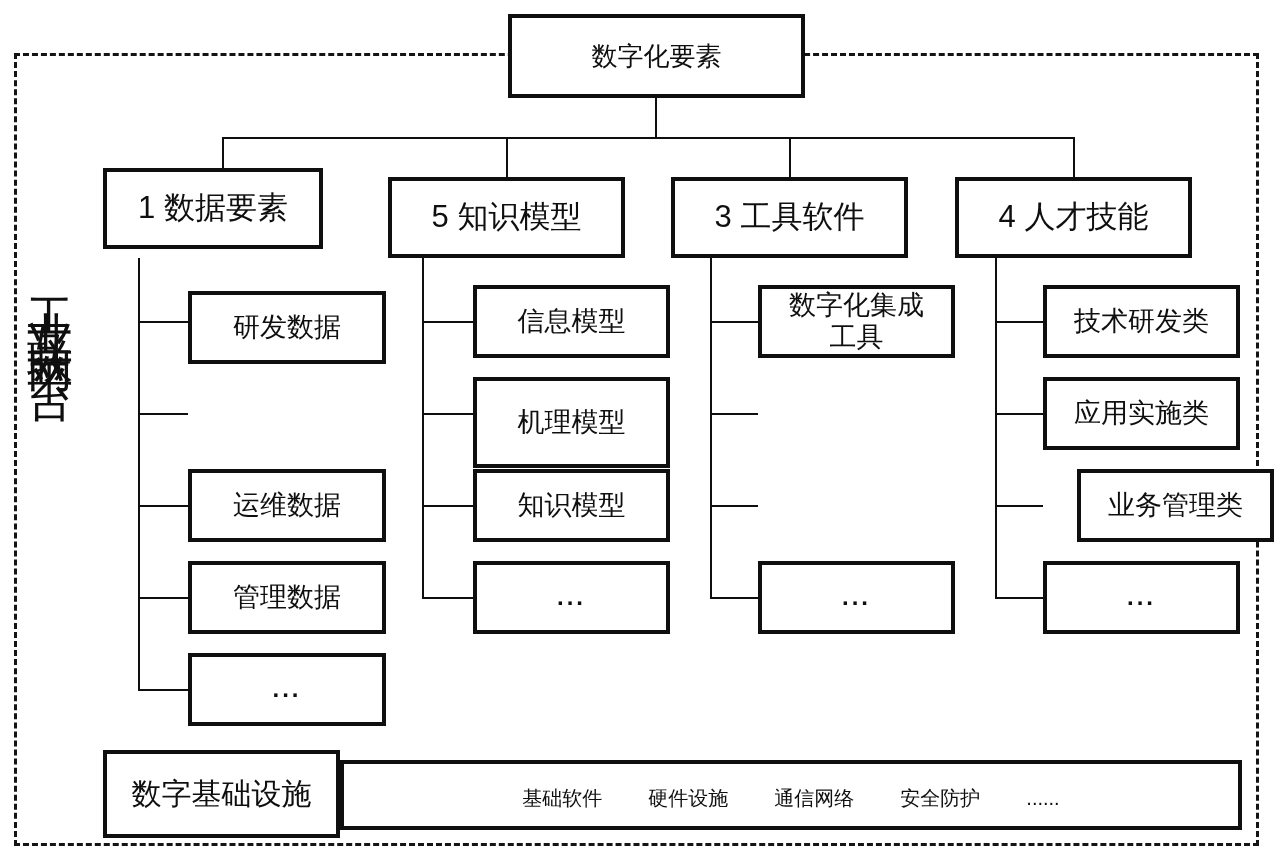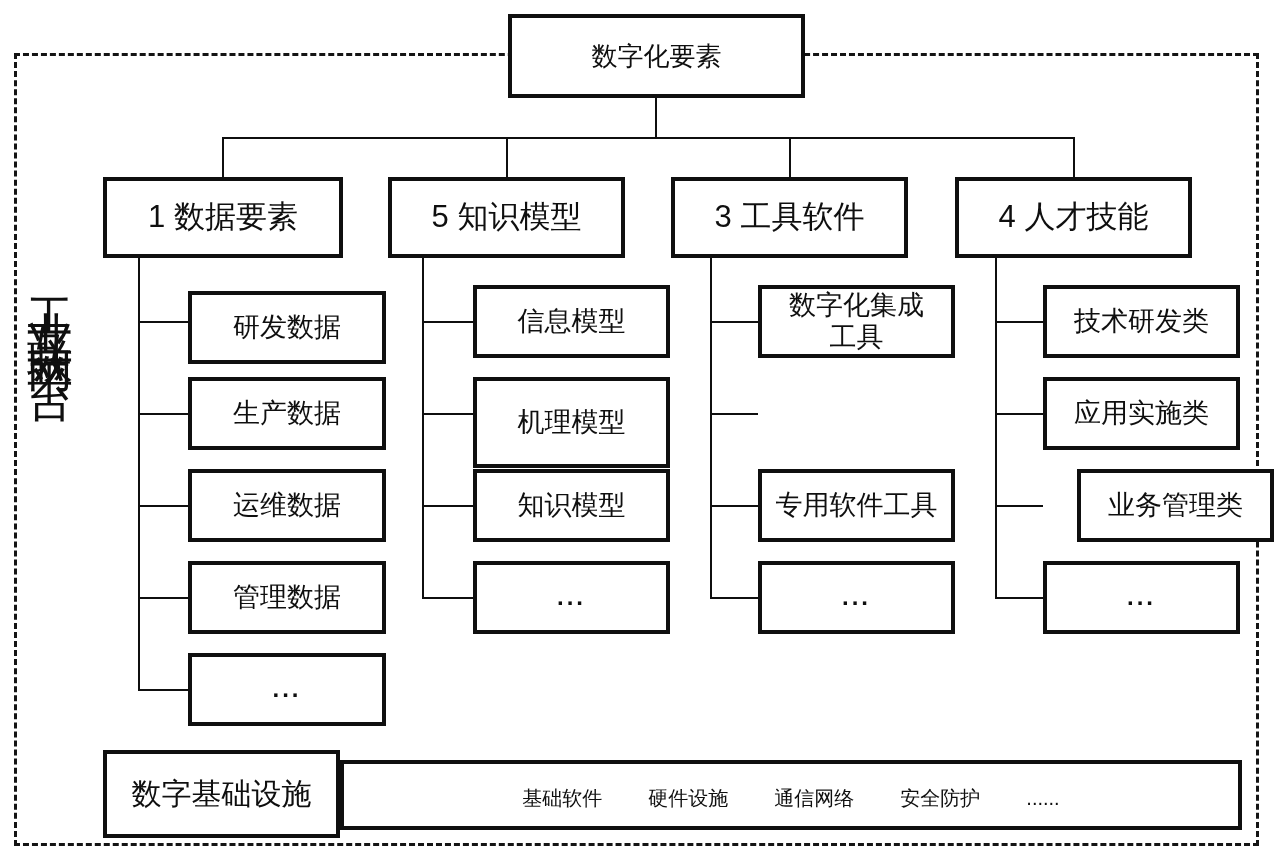--- a/index.html
+++ b/index.html
@@ -50,26 +50,25 @@
       <span>通信网络</span>
       <span>安全防护</span>
       <span>......</span>
     </div>
 <div class="line" style="left: 655px; top: 98px; width: 2px; height: 41px;"></div>
     <div class="line" style="left: 223px; top: 137px; width: 850.5px; height: 2px;"></div>
     <div class="line" style="left: 222px; top: 137px; width: 2px; height: 40px;"></div>
     <div class="line" style="left: 505.5px; top: 137px; width: 2px; height: 40px;"></div>
     <div class="line" style="left: 788.5px; top: 137px; width: 2px; height: 40px;"></div>
     <div class="line" style="left: 1072.5px; top: 137px; width: 2px; height: 40px;"></div>
-    <div class="nbox header" style="left: 103px; top: 177px; width: 240px; height: 81px;">1 数据要素</div>
+    <div class="nbox header" style="left: 103px; top: 168px; width: 220px; height: 81px;">1 数据要素</div>
     <div class="line" style="left: 138px; top: 258px; width: 2px; height: 431.5px;"></div>
     <div class="line" style="left: 138px; top: 320.5px; width: 50px; height: 2px;"></div>
     <div class="nbox node" style="left: 188px; top: 291px; width: 198px; height: 73px;">研发数据</div>
     <div class="line" style="left: 138px; top: 412.5px; width: 50px; height: 2px;"></div>
-    <div class="nbox node" style="left: 188px; top: 377px; width: 198px; height: 73px;">生产数据</div>
     <div class="line" style="left: 138px; top: 504.5px; width: 50px; height: 2px;"></div>
     <div class="nbox node" style="left: 188px; top: 469px; width: 198px; height: 73px;">运维数据</div>
     <div class="line" style="left: 138px; top: 596.5px; width: 50px; height: 2px;"></div>
     <div class="nbox node" style="left: 188px; top: 561px; width: 198px; height: 73px;">管理数据</div>
     <div class="line" style="left: 138px; top: 688.5px; width: 50px; height: 2px;"></div>
     <div class="nbox node dots" style="left: 188px; top: 653px; width: 198px; height: 73px;">...</div>
     <div class="nbox header" style="left: 388px; top: 177px; width: 237px; height: 81px;">5 知识模型</div>
     <div class="line" style="left: 422px; top: 258px; width: 2px; height: 339.5px;"></div>
     <div class="line" style="left: 422px; top: 320.5px; width: 51px; height: 2px;"></div>
     <div class="nbox node" style="left: 473px; top: 285px; width: 197px; height: 73px;">信息模型</div>
@@ -79,21 +78,20 @@
     <div class="nbox node" style="left: 473px; top: 469px; width: 197px; height: 73px;">知识模型</div>
     <div class="line" style="left: 422px; top: 596.5px; width: 51px; height: 2px;"></div>
     <div class="nbox node dots" style="left: 473px; top: 561px; width: 197px; height: 73px;">...</div>
     <div class="nbox header" style="left: 671px; top: 177px; width: 237px; height: 81px;">3 工具软件</div>
     <div class="line" style="left: 710px; top: 258px; width: 2px; height: 339.5px;"></div>
     <div class="line" style="left: 710px; top: 320.5px; width: 48px; height: 2px;"></div>
     <div class="nbox node" style="left: 758px; top: 285px; width: 197px; height: 73px;">数字化集成
 工具</div>
     <div class="line" style="left: 710px; top: 412.5px; width: 48px; height: 2px;"></div>
     <div class="line" style="left: 710px; top: 504.5px; width: 48px; height: 2px;"></div>
-    <div class="nbox node" style="left: 758px; top: 469px; width: 197px; height: 73px;">专用软件工具</div>
     <div class="line" style="left: 710px; top: 596.5px; width: 48px; height: 2px;"></div>
     <div class="nbox node dots" style="left: 758px; top: 561px; width: 197px; height: 73px;">...</div>
     <div class="nbox header" style="left: 955px; top: 177px; width: 237px; height: 81px;">4 人才技能</div>
     <div class="line" style="left: 995px; top: 258px; width: 2px; height: 339.5px;"></div>
     <div class="line" style="left: 995px; top: 320.5px; width: 48px; height: 2px;"></div>
     <div class="nbox node" style="left: 1043px; top: 285px; width: 197px; height: 73px;">技术研发类</div>
     <div class="line" style="left: 995px; top: 412.5px; width: 48px; height: 2px;"></div>
     <div class="nbox node" style="left: 1043px; top: 377px; width: 197px; height: 73px;">应用实施类</div>
     <div class="line" style="left: 995px; top: 504.5px; width: 48px; height: 2px;"></div>
     <div class="nbox node" style="left: 1043px; top: 469px; width: 197px; height: 73px; margin-left: 34px;">业务管理类</div>

